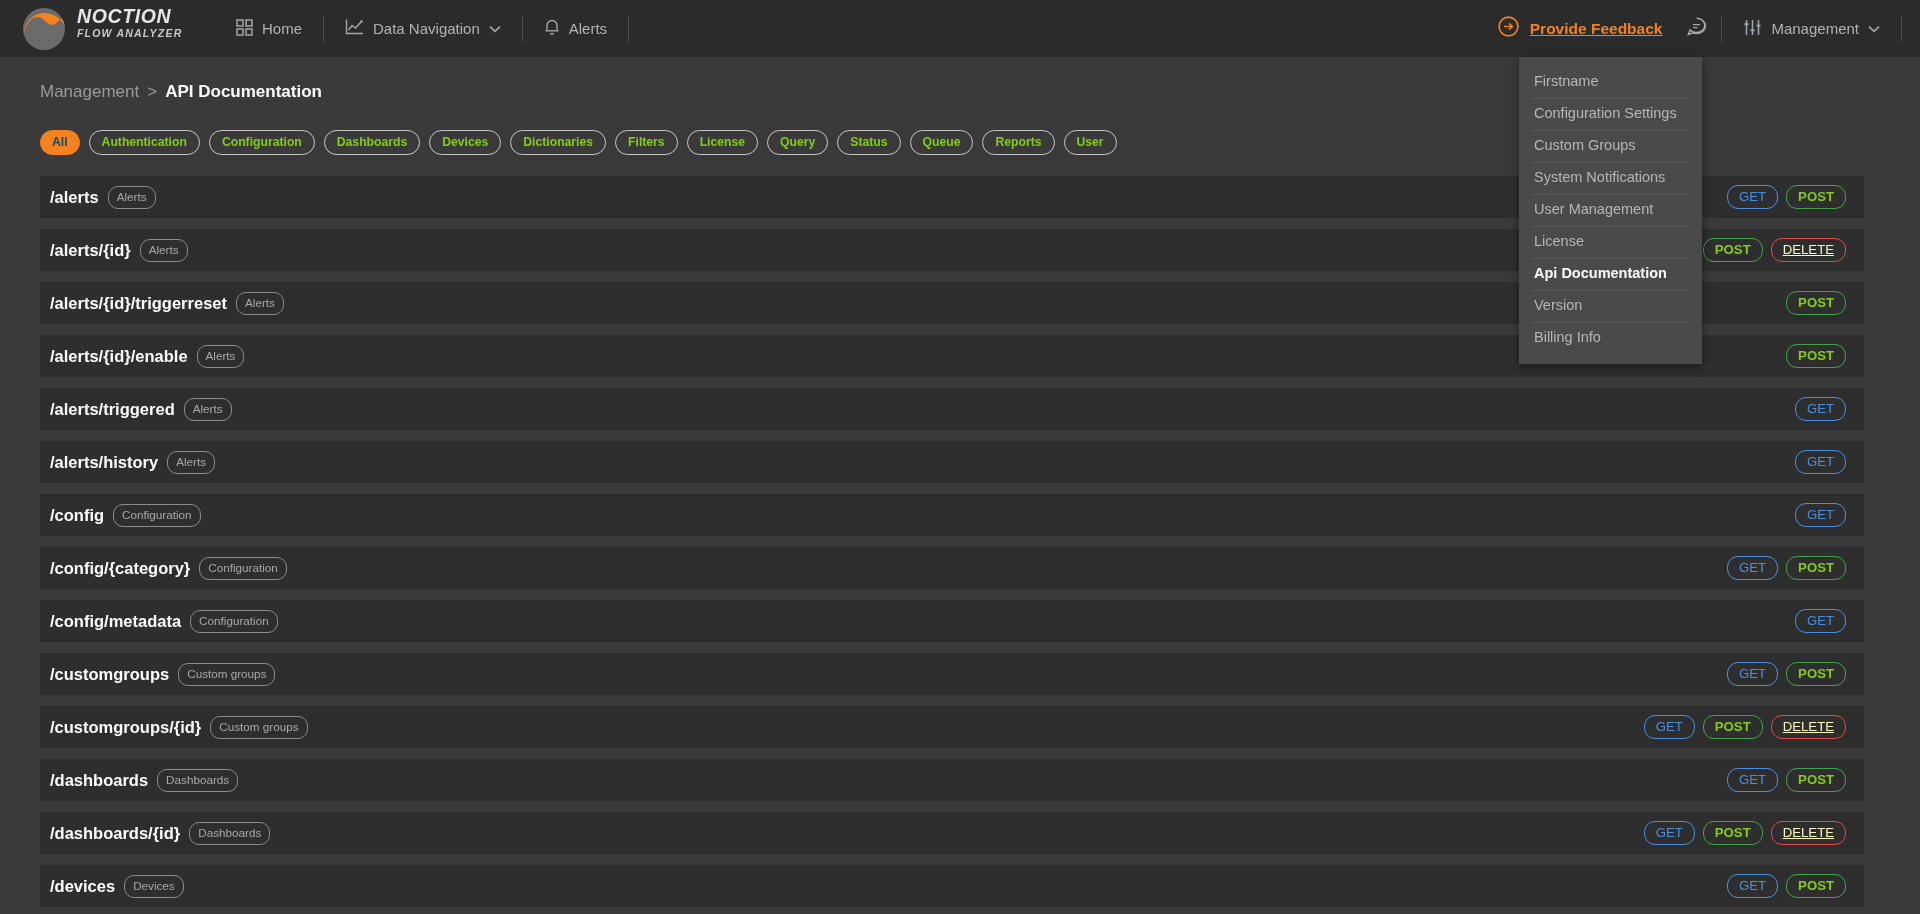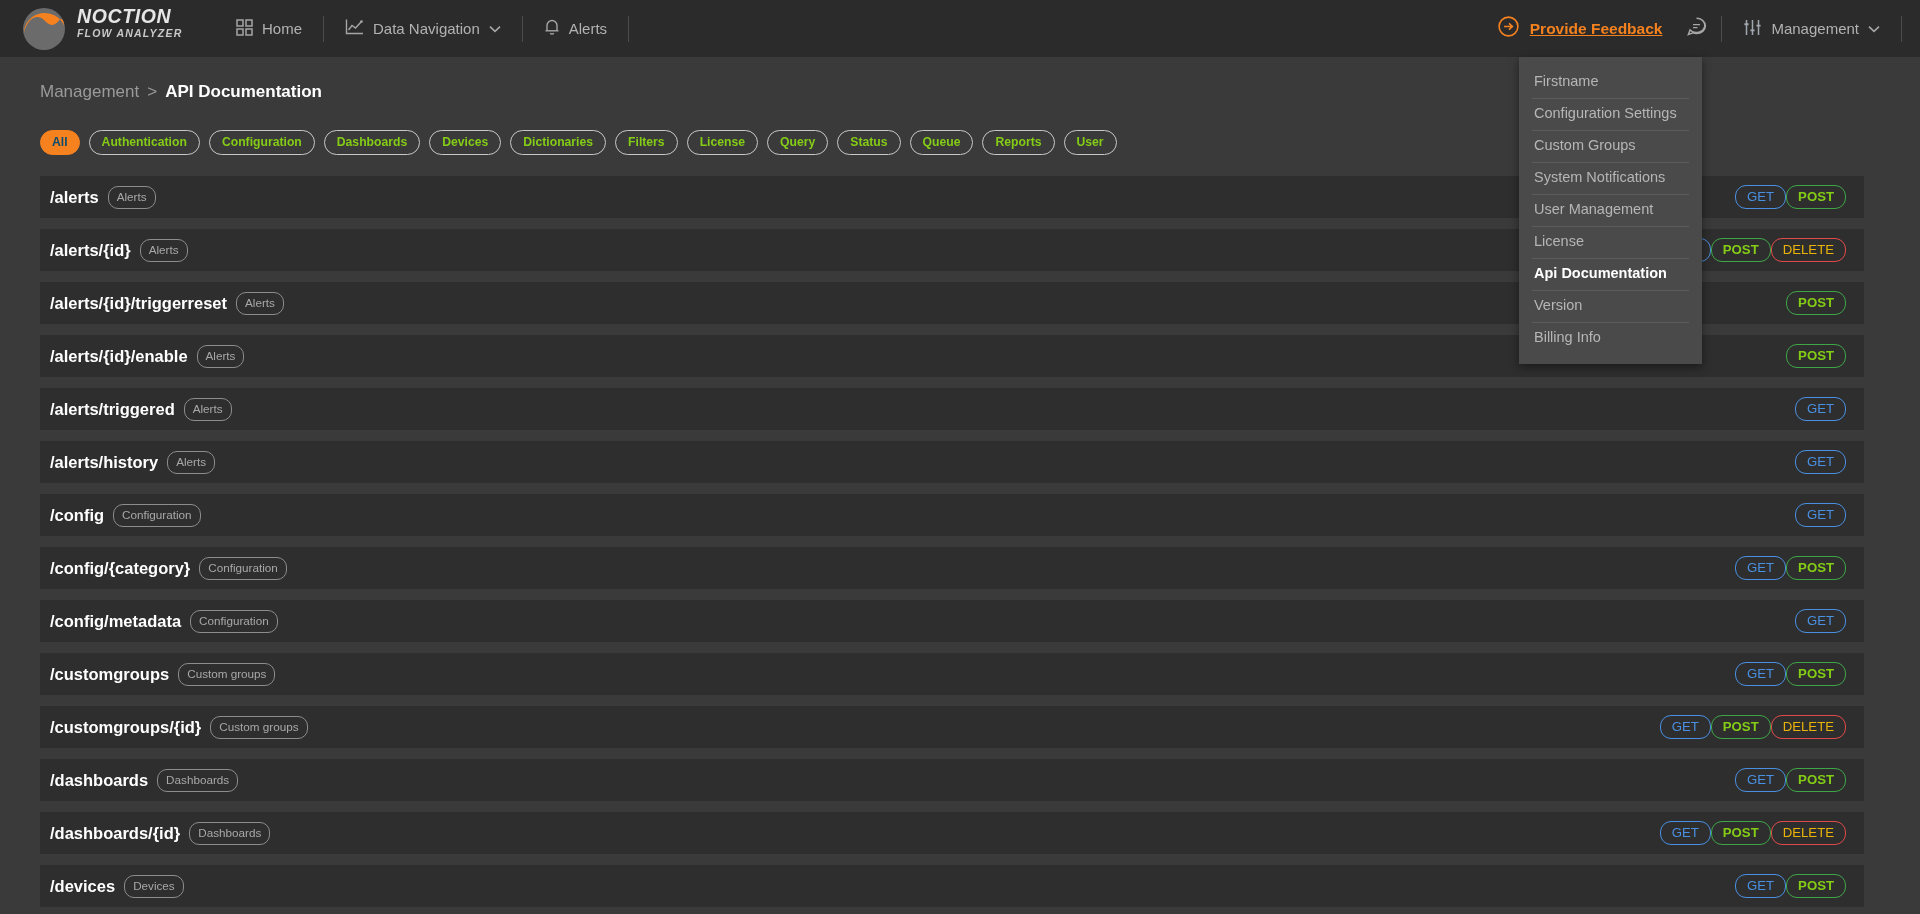--- a/index.html
+++ b/index.html
@@ -103,29 +103,29 @@
     margin-bottom:11px; cursor:pointer;
     padding:0 18px 0 10px;
   }
   .row-left { display:flex; align-items:center; gap:9px; flex:1; min-width:0; }
   .ep-path { color:#ffffff; font-size:16.5px; font-weight:bold; white-space:nowrap; }
   .ep-tag {
     border:1px solid #8c8c8c; border-radius:10px;
     color:#a8a8a8; font-size:11.7px; line-height:1;
     padding:4px 8px 5px 8px; white-space:nowrap;
   }
-  .row-right { display:flex; align-items:flex-start; }
+  .row-right { display:flex; align-items:flex-start; gap:8px; }
   .method {
     border-radius:11px; font-size:13.2px; line-height:1;
     padding:4px 11px 5px 11px; background:transparent;
     border:1.3px solid; white-space:nowrap; cursor:pointer;
   }
   .method.GET { color:#4a90e2; border-color:#4a90e2; }
   .method.POST { color:#84cc16; border-color:#3fa648;font-weight:bold; }
-  .method.DELETE { color:#eab308; border-color:#e24a4a; }
+  .method.DELETE { color:#fef9c3; border-color:#e24a4a;text-decoration:underline; }
 </style>
 </head>
 <body>
 
 <div class="topnav">
 
   <div class="logo-wrap">
     <span class="logo-mark">
       <svg width="44" height="44" viewBox="0 0 44 44">
         <circle cx="22" cy="22" r="21" fill="#6b6b6b"></circle>

